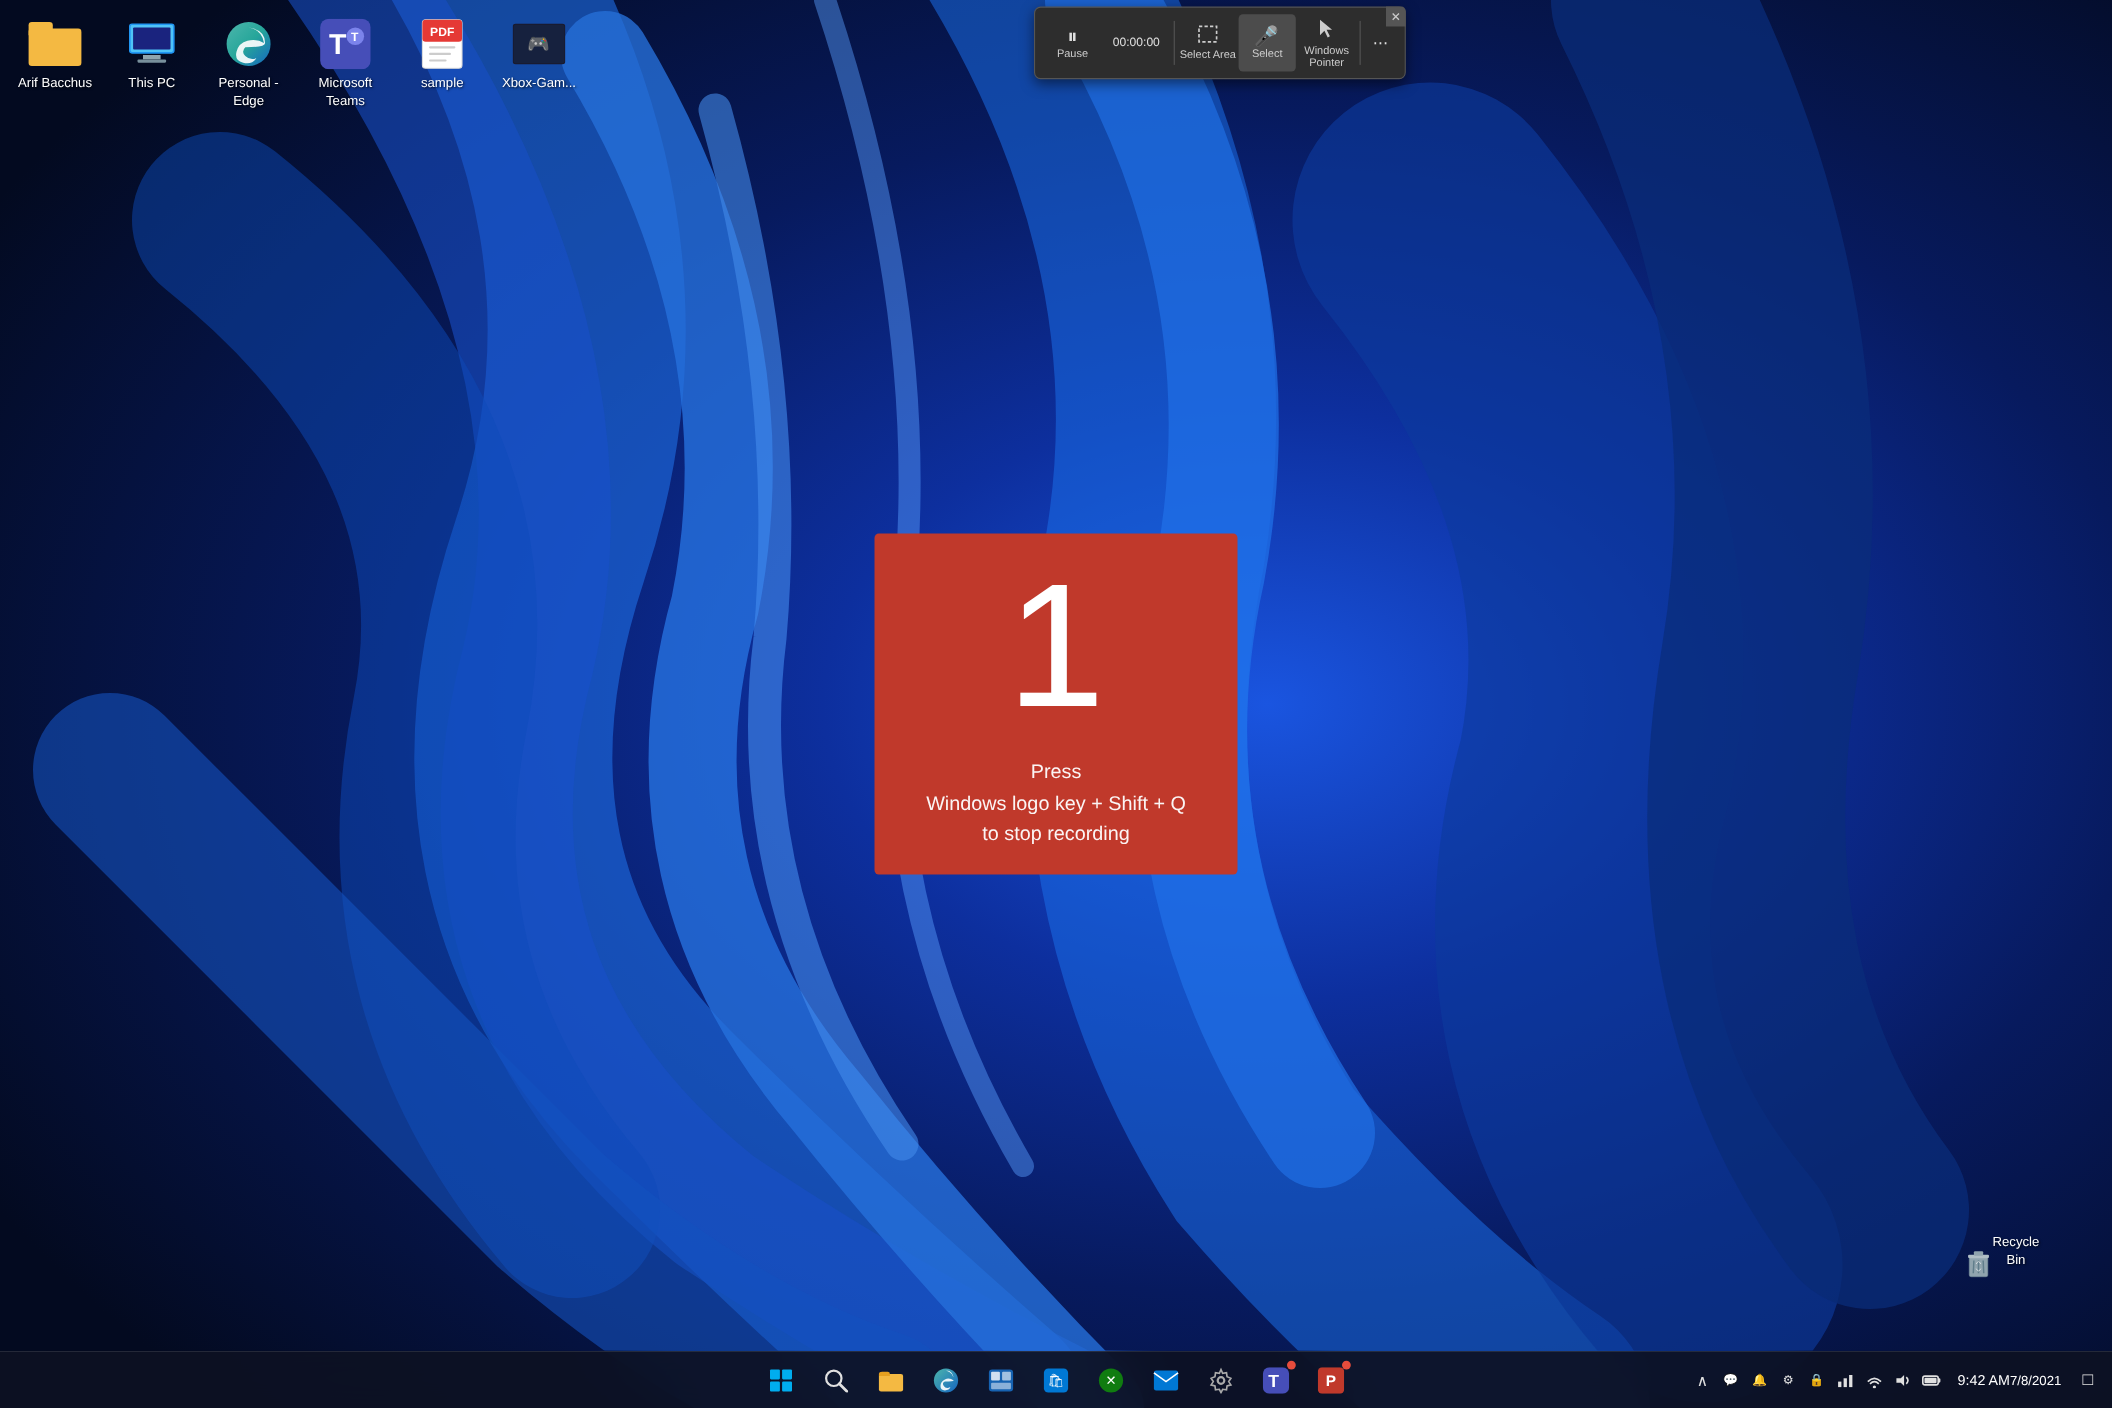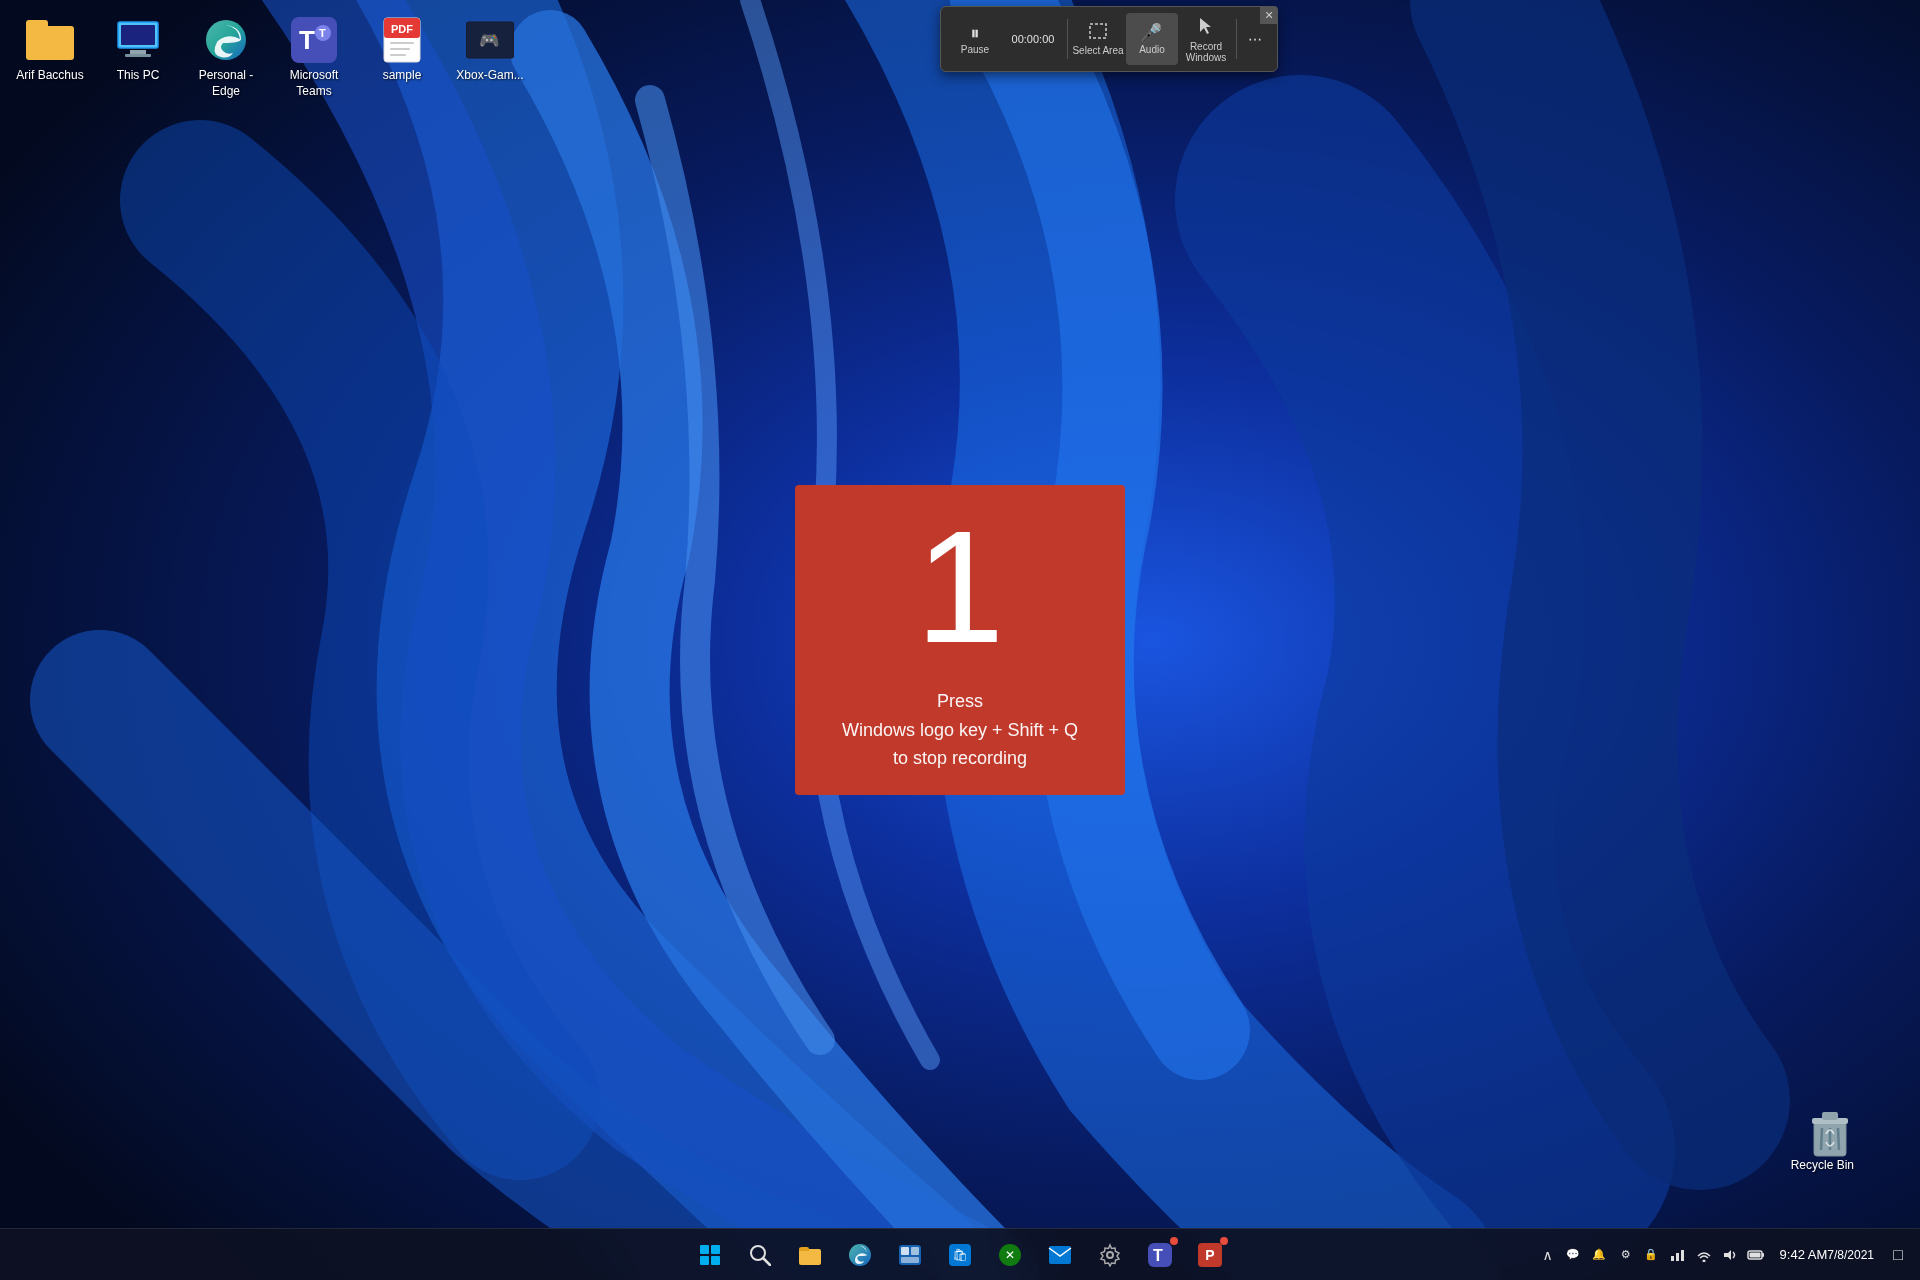--- a/index.html
+++ b/index.html
@@ -187,22 +187,22 @@
       line-height: 1.6;
       opacity: 0.95;
     }
 
     
     .recycle-bin {
       position: absolute;
       bottom: 100px;
       right: 60px;
       display: flex;
-      flex-direction: column;
-      align-items: flex-end;
+      flex-direction: row;
+      align-items: flex-start;
       width: 80px;
       padding: 6px;
       cursor: pointer;
       border-radius: 4px;
     }
 
     
     .taskbar {
       position: absolute;
       bottom: 0;
@@ -447,30 +447,30 @@
       <div class="btn-icon">
         <svg width="20" height="18" viewBox="0 0 20 18">
           <rect x="2" y="2" width="16" height="14" fill="none" stroke="#ccc" stroke-width="1.5" stroke-dasharray="3,2"></rect>
         </svg>
       </div>
       <div class="btn-label">Select Area</div>
     </div>
 
     <div class="toolbar-btn active-audio">
       <div class="btn-icon">🎤</div>
-      <div class="btn-label">Audio</div>
+      <div class="btn-label">Select</div>
     </div>
 
     <div class="toolbar-btn">
       <div class="btn-icon">
         <svg width="20" height="20" viewBox="0 0 20 20">
           <path d="M 4 2 L 4 16 L 8 12 L 11 18 L 13 17 L 10 11 L 15 11 Z" fill="#ccc"></path>
         </svg>
       </div>
-      <div class="btn-label">Record Windows</div>
+      <div class="btn-label">Windows Pointer</div>
     </div>
 
     <div class="toolbar-divider"></div>
 
     <div class="toolbar-btn" style="width:28px;">
       <div class="btn-icon" style="font-size:14px;">⋯</div>
     </div>
   </div>
 
   <div class="countdown-overlay">

